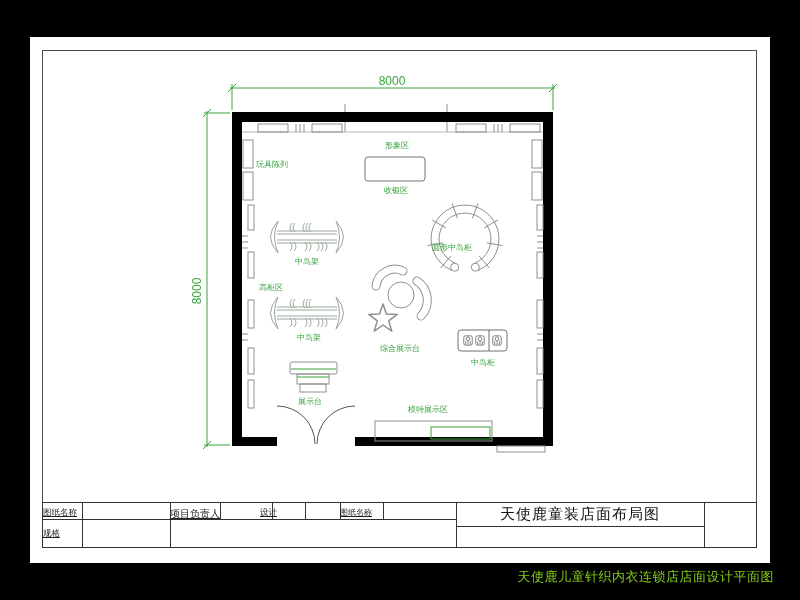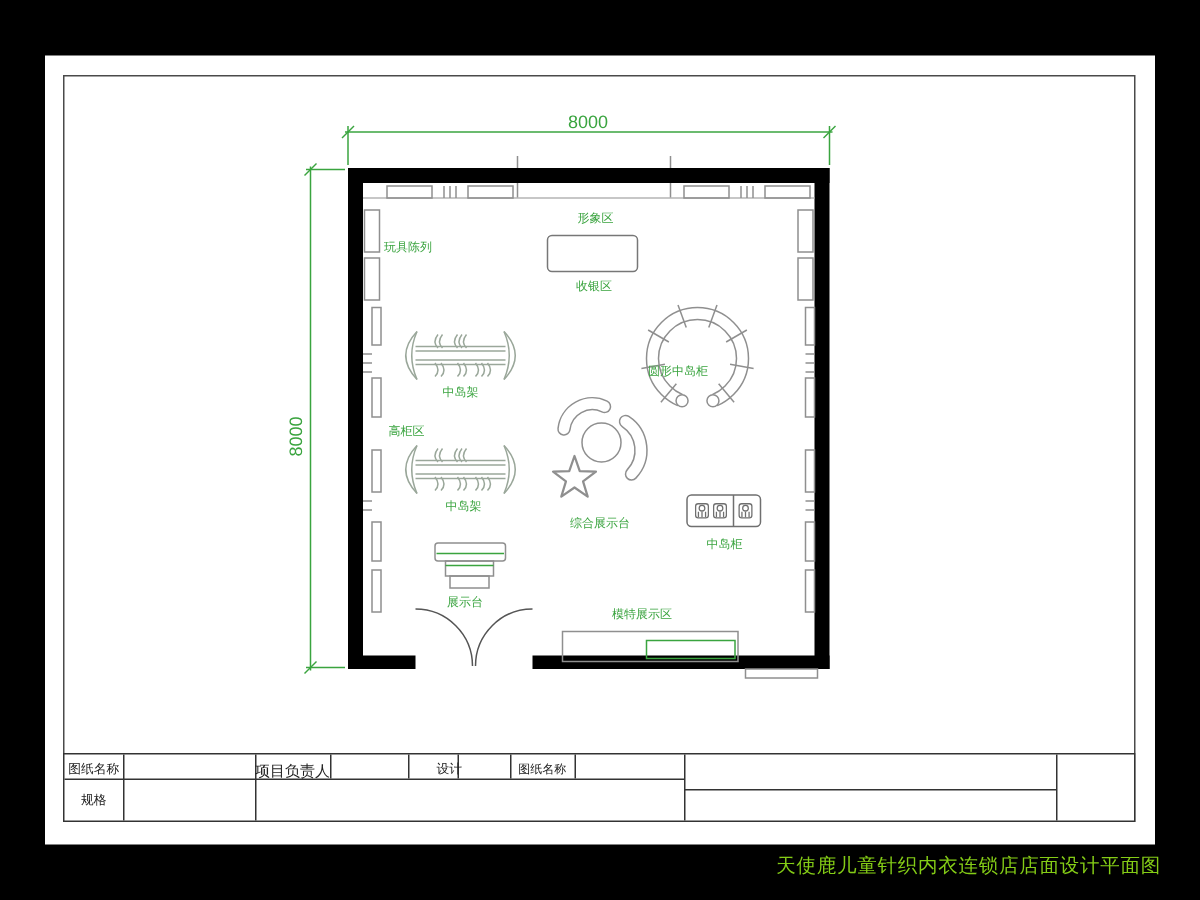--- a/index.html
+++ b/index.html
@@ -9,22 +9,22 @@
   .inner-border{position:absolute;left:12px;top:13px;width:715px;height:498px;
                 border:1px solid #4a4a4a;box-sizing:border-box;}
   .plan-svg{position:absolute;left:150px;top:20px;}
   svg text{font-family:"Liberation Sans",sans-serif;}
   .plan-label{fill:#3aa43f;font-size:8px;}
   .dim-text{fill:#3aa43f;font-size:12px;}
   
   .tblock{position:absolute;left:12px;top:465px;width:715px;height:46px;
           border:1px solid #333;box-sizing:border-box;background:#fff;}
   .tline{position:absolute;background:#333;}
-  .tcell{position:absolute;color:#222;font-size:8.5px;text-align:center;
-         white-space:nowrap;overflow:hidden;}
+  .tcell{position:absolute;color:#222;font-size:8.5px;text-align:left;
+         white-space:nowrap;overflow:hidden;text-decoration:underline;}
   .ttitle{position:absolute;left:413px;top:2px;width:248px;text-align:center;
           font-size:15px;letter-spacing:1px;color:#111;
           font-family:"Liberation Serif",serif;}
   .caption{position:absolute;top:568px;right:26px;color:#84cc16;font-size:13px;
            letter-spacing:0.5px;}
 </style>
 </head>
 <body>
 
 <div class="canvas">
@@ -214,20 +214,21 @@
       <div class="tline" style="left:177px;top:0;width:1px;height:16px;"></div>
       <div class="tline" style="left:229px;top:0;width:1px;height:16px;"></div>
       <div class="tline" style="left:262px;top:0;width:1px;height:16px;"></div>
       <div class="tline" style="left:297px;top:0;width:1px;height:16px;"></div>
       <div class="tline" style="left:340px;top:0;width:1px;height:16px;"></div>
       <div class="tline" style="left:413px;top:0;width:1px;height:44px;"></div>
       <div class="tline" style="left:661px;top:0;width:1px;height:44px;"></div>
 
       <div class="tcell" style="left:0;top:4px;width:39px;">图纸名称</div>
       <div class="tcell" style="left:127px;top:4px;width:50px;font-size:10px;">项目负责人</div>
-      <div class="tcell" style="left:240px;top:4px;width:33px;">设计</div>
+      <div class="tcell" style="left:217px;top:4px;width:33px;">设计</div>
       <div class="tcell" style="left:297px;top:4px;width:43px;font-size:8px;">图纸名称</div>
       <div class="tcell" style="left:0;top:25px;width:39px;">规格</div>
+      <div class="ttitle">天使鹿童装店面布局图</div>
     </div>
   </div>
 
   <div class="caption">天使鹿儿童针织内衣连锁店店面设计平面图</div>
 </div>
 
 </body></html>

